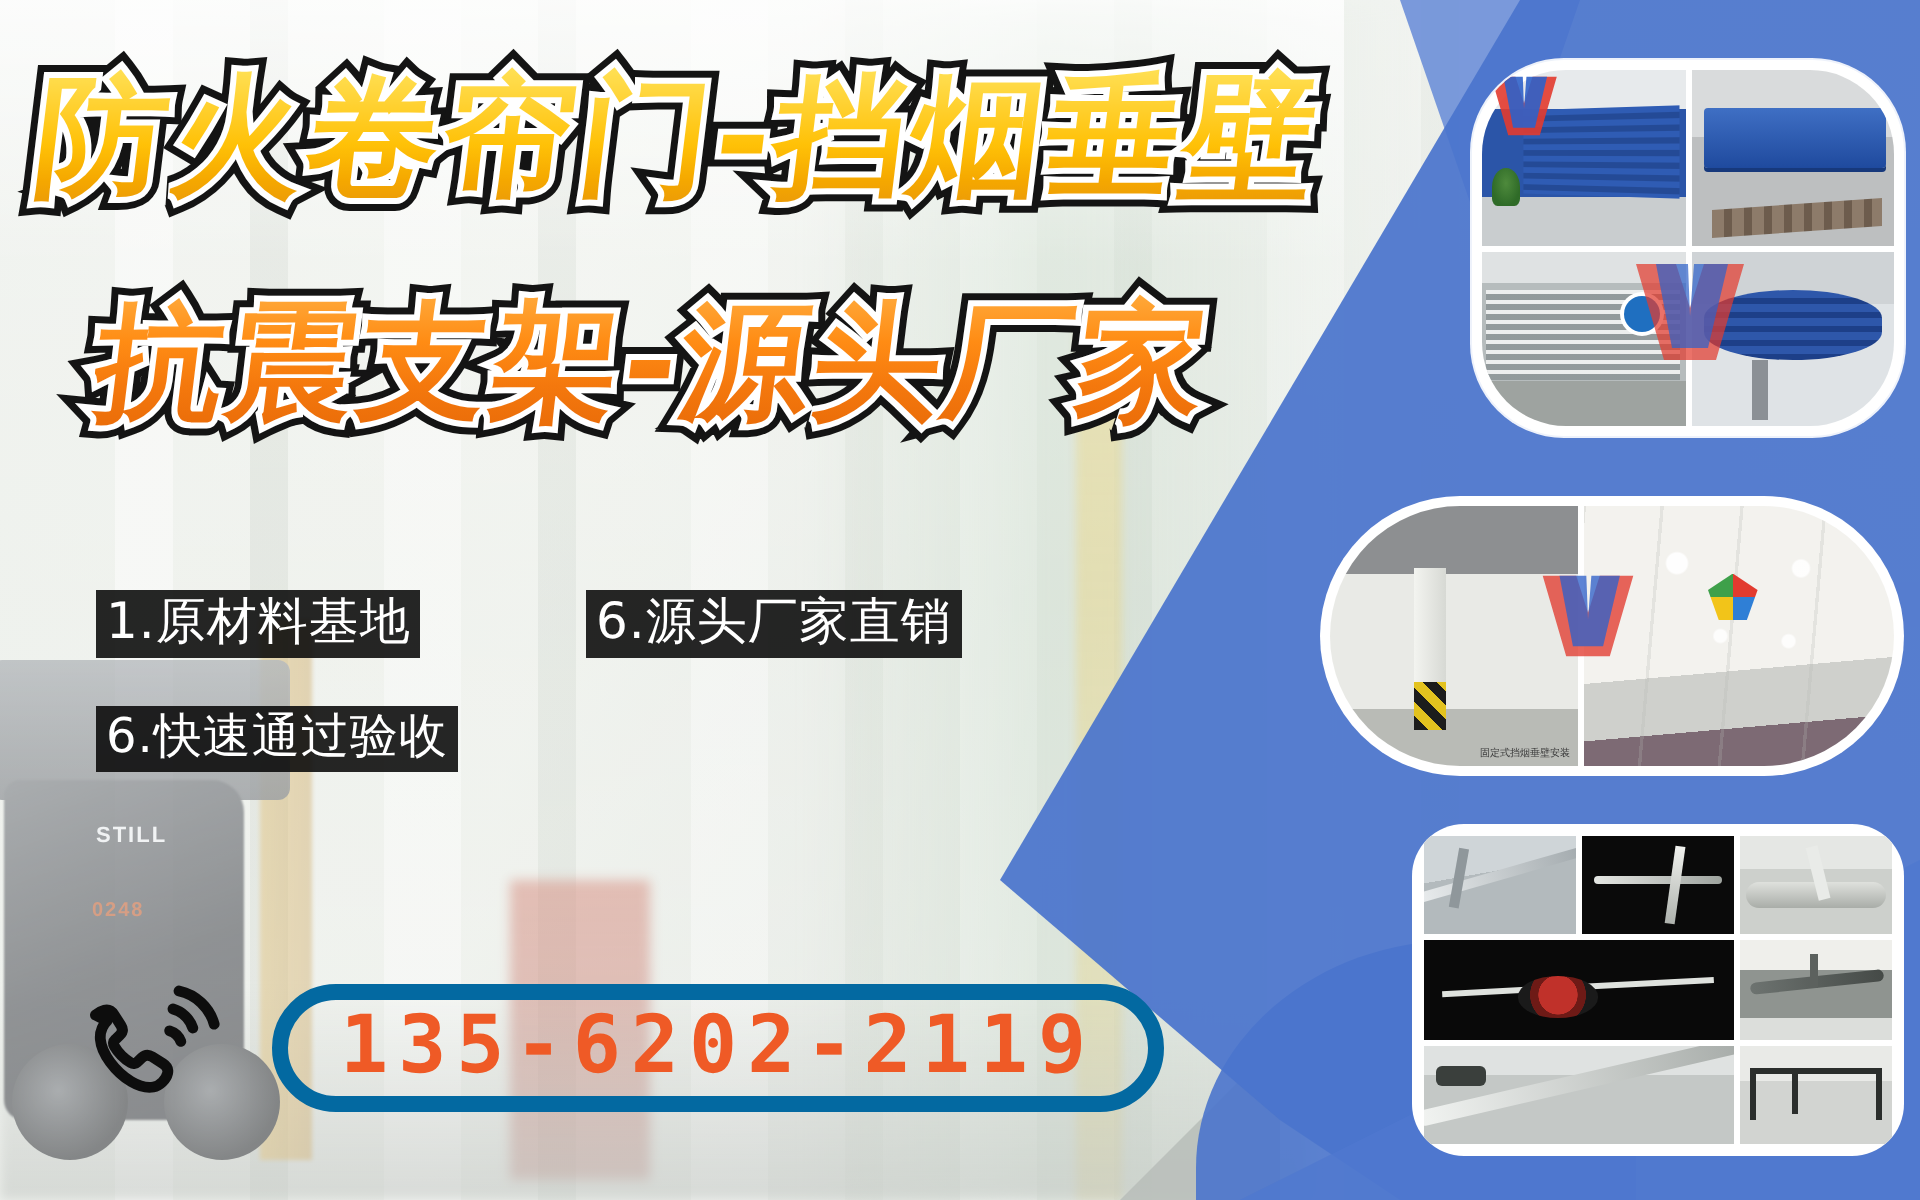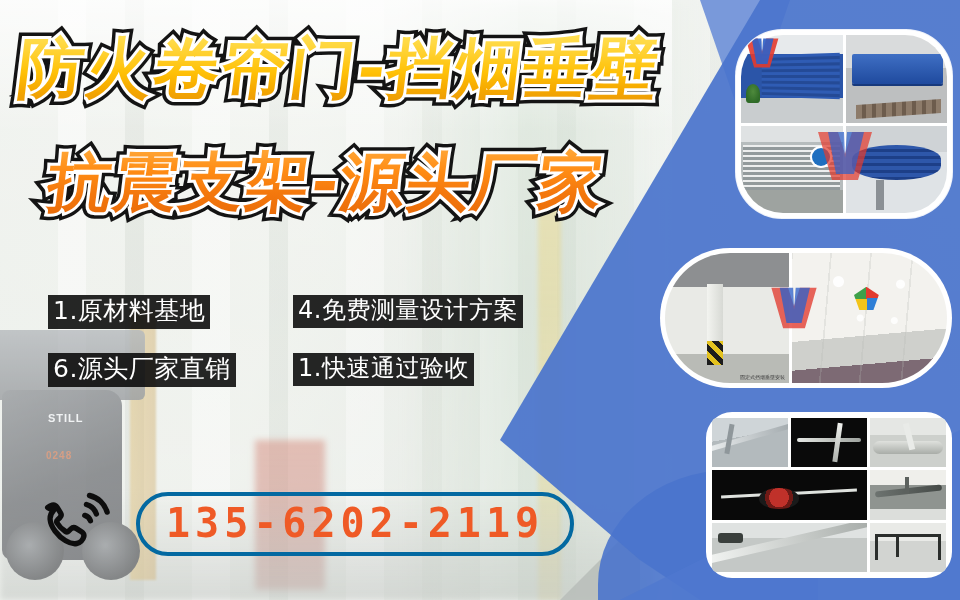--- a/index.html
+++ b/index.html
@@ -204,21 +204,21 @@
   }
   .features .col2 .chip{ font-size:24px; }
 
   
   #phone-row{
     position:absolute; left:40px; top:488px;
     display:flex; align-items:center; gap:20px;
   }
   #phone-icon{ width:76px; height:72px; flex:0 0 auto; }
   #phone-pill{
-    border:4px solid #0369a1;
+    border:8px solid #0369a1;
     border-radius:34px;
     padding:3px 26px 6px 26px;
     display:flex; align-items:center; justify-content:center;
     min-width:400px; height:64px;
     background:transparent;
   }
   #phone-number{
     color:#ef5a26;
     font-size:40px;
     font-weight:700;
@@ -481,30 +481,27 @@
       <span class="stroke">抗震支架-源头厂家</span>
       <span class="stroke2">抗震支架-源头厂家</span>
       <span class="fill">抗震支架-源头厂家</span>
     </span>
   </div>
 
   <div class="features">
     <div class="feature col1">
       <span class="chip">1.原材料基地</span>
     </div>
-    <div class="feature col2">
-      <span class="chip">4.免费测量设计方案</span>
-    </div>
 
     <div class="feature col1">
       <span class="chip">6.源头厂家直销</span>
     </div>
 
     <div class="feature col2">
-      <span class="chip">1.快速通过验收</span>
+      <span class="chip">6.快速通过验收</span>
     </div>
   </div>
 
   <div id="phone-row">
     <div id="phone-icon">
       <svg viewBox="0 0 76 72" width="76" height="72" aria-hidden="true">
         <g fill="none" stroke="#0d0d0d" stroke-width="5.4" stroke-linecap="round" stroke-linejoin="round">
           <path d="M13.5 22.5c-5 5-4.4 12.5 1.6 20.6 6 8.1 14.9 13.6 21.6 12.4 3.3-.6 6.4-3.8 7.1-6.9.5-2.2-.4-3.6-2.3-4.8l-5.4-3.4c-2-1.3-3.6-1-5.2.5l-2.3 2.2c-.9.9-2.1 1-3.2.3-3.3-2-6.3-5-8.3-8.4-.6-1.1-.5-2.3.4-3.1l2.3-2.2c1.6-1.5 1.9-3.1.6-5.1l-3.4-5.3c-1.2-1.9-2.7-2.7-4.9-2.2-1.6.4-3.2 1.3-4.4 2.4z"></path>
           <path d="M46.5 16.5c4.6 1.3 8.4 5 9.9 9.5"></path>
           <path d="M44.8 27.4c2.6.8 4.7 2.8 5.6 5.3"></path>

